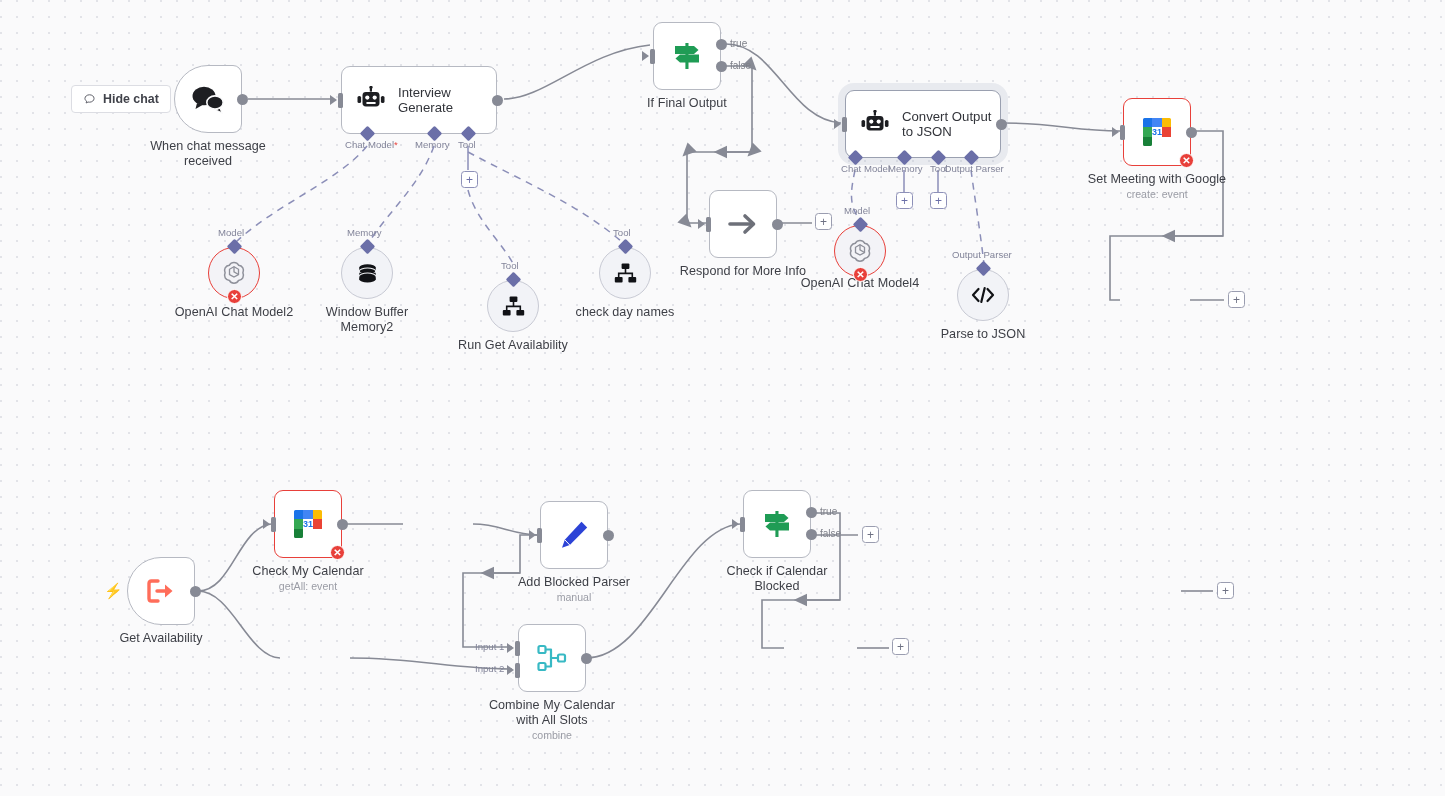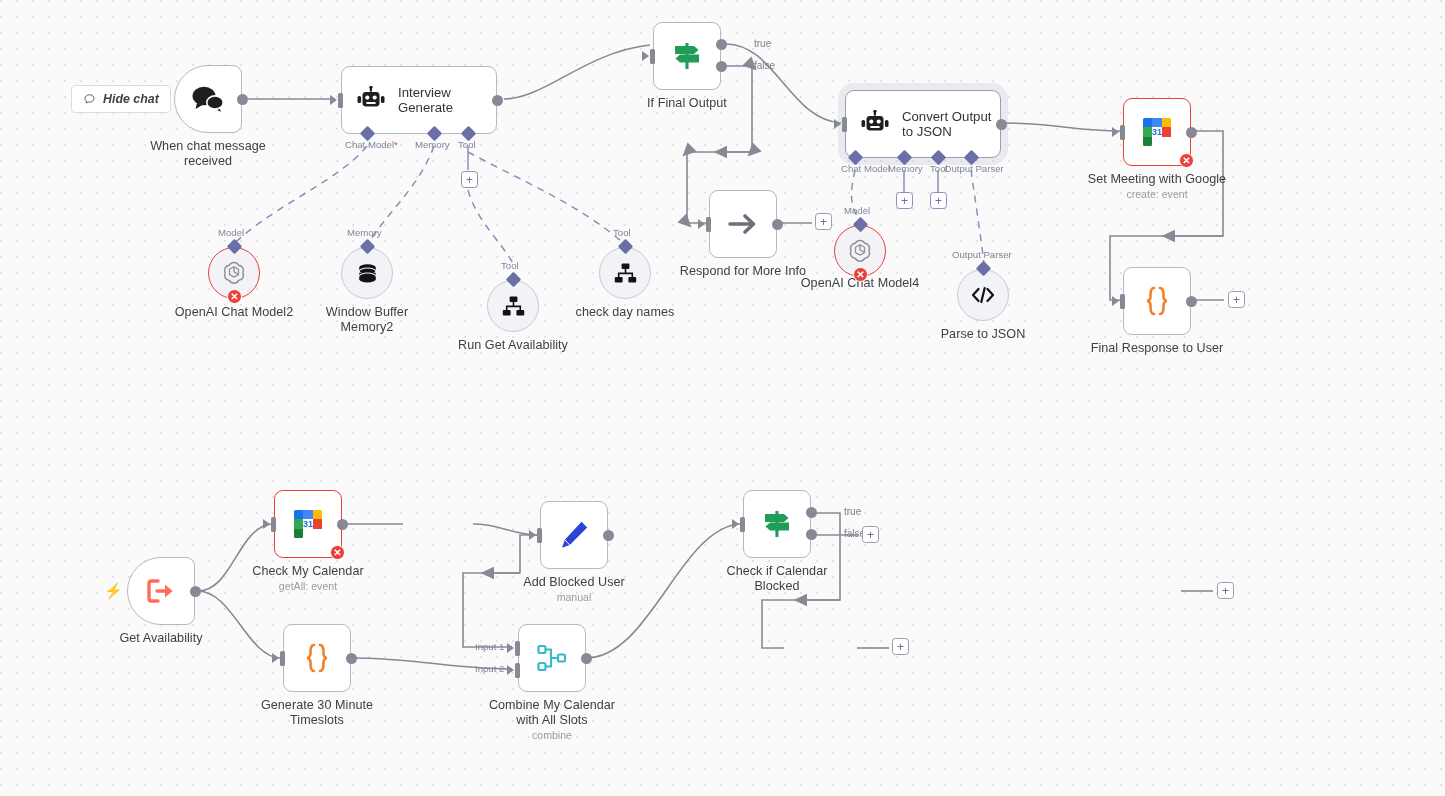--- a/index.html
+++ b/index.html
@@ -112,21 +112,21 @@
     border-radius: 1.5px;
   }
   .porttext {
     position: absolute; z-index: 4;
     font-size: 9.6px; color: #83859a;
     white-space: nowrap;
   }
   .porttext.req::after { content:"*"; color:#e8403a; }
   .branchlbl {
     position: absolute; z-index: 4;
-    font-size: 10px; color: #7e8089; margin-left: 24px;
+    font-size: 10px; color: #7e8089;
   }
   .plusbtn {
     position: absolute; z-index: 4;
     width: 17px; height: 17px;
     border: 1.2px solid #9a9db0;
     border-radius: 3.5px;
     background: #ffffff;
     display:flex;align-items:center;justify-content:center;
     color:#6e7183; font-size:12px; line-height:1;
   }
@@ -144,21 +144,21 @@
     z-index: 5;
   }
 
   
   #hidechat {
     position: absolute; left: 71px; top: 85px;
     z-index: 6;
     background:#fff; border:1px solid #dcdde3; border-radius:4px;
     height: 28px; padding: 0 11px;
     display:flex; align-items:center; gap:7px;
-    font-size: 12.4px; color:#40424a; font-weight:600;font-style:italic;
+    font-size: 12.4px; color:#40424a; font-weight:600;
   }
 
   
   .bolt {
     position: absolute; z-index: 4;
     color: #ff6d5a; font-size: 15px; line-height: 1;
   }
 </style>
 </head>
 <body>
@@ -362,32 +362,20 @@
       </svg>
       <div class="errbadge" style="right:-4px;bottom:-3px">✕</div>
     </div>
     <div class="inbar" style="left:-3px;top:26.5px"></div>
     <div class="inarrow" style="left:-11px;top:28.5px"></div>
     <div class="outdot" style="left:63px;top:28.5px"></div>
     <div class="label">Set Meeting with Google</div>
     <div class="sublabel" style="top:90px">create: event</div>
   </div>
 
-  <div class="node" style="left:1123px;top:267px">
-    <div class="box">
-      <svg width="32" height="34" viewBox="0 0 32 34">
-        <path d="M13 4 C9 4 9.5 11 9.5 13 C9.5 15.5 7 17 6 17 C7 17 9.5 18.5 9.5 21 C9.5 23 9 30 13 30" stroke="#f0812a" stroke-width="2.6" fill="none" stroke-linecap="round"></path>
-        <path d="M19 4 C23 4 22.5 11 22.5 13 C22.5 15.5 25 17 26 17 C25 17 22.5 18.5 22.5 21 C22.5 23 23 30 19 30" stroke="#f0812a" stroke-width="2.6" fill="none" stroke-linecap="round"></path>
-      </svg>
-    </div>
-    <div class="inbar" style="left:-3px;top:26.5px"></div>
-    <div class="inarrow" style="left:-11px;top:28.5px"></div>
-    <div class="outdot" style="left:63px;top:28.5px"></div>
-    <div class="label">Final Response to User</div>
-  </div>
 
   <div class="node" style="left:208px;top:247px">
     <div class="circ err">
       <svg width="26" height="26" viewBox="0 0 26 26">
         <path d="M13 2.5 a5.2 5.2 0 0 1 4.6 2.7 a5.2 5.2 0 0 1 4.3 7.6 a5.2 5.2 0 0 1-4.3 7.6 a5.2 5.2 0 0 1-9.2 0 a5.2 5.2 0 0 1-4.3-7.6 a5.2 5.2 0 0 1 4.3-7.6 a5.2 5.2 0 0 1 4.6-2.7 z" fill="none" stroke="#8e909a" stroke-width="1.5"></path>
         <path d="M8.5 9.3 L13 6.8 L17.5 9.3 L17.5 14.5 L13 17 L8.5 14.5 Z" fill="none" stroke="#8e909a" stroke-width="1.3"></path>
         <path d="M13 6.8 L13 11.9 L17.5 14.5" fill="none" stroke="#8e909a" stroke-width="1.3"></path>
       </svg>
       <div class="errbadge" style="left:18px;bottom:-6px">✕</div>
     </div>
@@ -509,37 +497,24 @@
   <div class="node" style="left:540px;top:501px">
     <div class="box">
       <svg width="34" height="34" viewBox="0 0 34 34">
         <path d="M24.5 3.8 L30.2 9.5 L12.8 27 L5 29.8 L7.8 21.8 Z" fill="#2c43d6"></path>
         <path d="M7.8 21.8 L12.8 27" stroke="#fff" stroke-width="1" fill="none"></path>
       </svg>
     </div>
     <div class="inbar" style="left:-3px;top:26.5px"></div>
     <div class="inarrow" style="left:-11px;top:28.5px"></div>
     <div class="outdot" style="left:63px;top:28.5px"></div>
-    <div class="label">Add Blocked User</div>
+    <div class="label">Add Blocked Parser</div>
     <div class="sublabel" style="top:90px">manual</div>
   </div>
 
-  <div class="node" style="left:283px;top:624px">
-    <div class="box">
-      <svg width="32" height="34" viewBox="0 0 32 34">
-        <path d="M13 4 C9 4 9.5 11 9.5 13 C9.5 15.5 7 17 6 17 C7 17 9.5 18.5 9.5 21 C9.5 23 9 30 13 30" stroke="#f0812a" stroke-width="2.6" fill="none" stroke-linecap="round"></path>
-        <path d="M19 4 C23 4 22.5 11 22.5 13 C22.5 15.5 25 17 26 17 C25 17 22.5 18.5 22.5 21 C22.5 23 23 30 19 30" stroke="#f0812a" stroke-width="2.6" fill="none" stroke-linecap="round"></path>
-      </svg>
-    </div>
-    <div class="inbar" style="left:-3px;top:26.5px"></div>
-    <div class="inarrow" style="left:-11px;top:28.5px"></div>
-    <div class="outdot" style="left:63px;top:28.5px"></div>
-    <div class="label">Generate 30 Minute
-Timeslots</div>
-  </div>
 
   <div class="node" style="left:518px;top:624px">
     <div class="box">
       <svg width="32" height="30" viewBox="0 0 32 30">
         <rect x="2.5" y="3" width="7" height="7" rx="1.6" fill="none" stroke="#38b9c4" stroke-width="2.2"></rect>
         <rect x="2.5" y="20" width="7" height="7" rx="1.6" fill="none" stroke="#38b9c4" stroke-width="2.2"></rect>
         <rect x="22" y="11.5" width="7" height="7" rx="1.6" fill="none" stroke="#38b9c4" stroke-width="2.2"></rect>
         <path d="M9.5 6.5 H15 V15 H22" stroke="#38b9c4" stroke-width="2.2" fill="none" stroke-linejoin="round"></path>
         <path d="M9.5 23.5 H15 V15" stroke="#38b9c4" stroke-width="2.2" fill="none" stroke-linejoin="round"></path>
       </svg>

